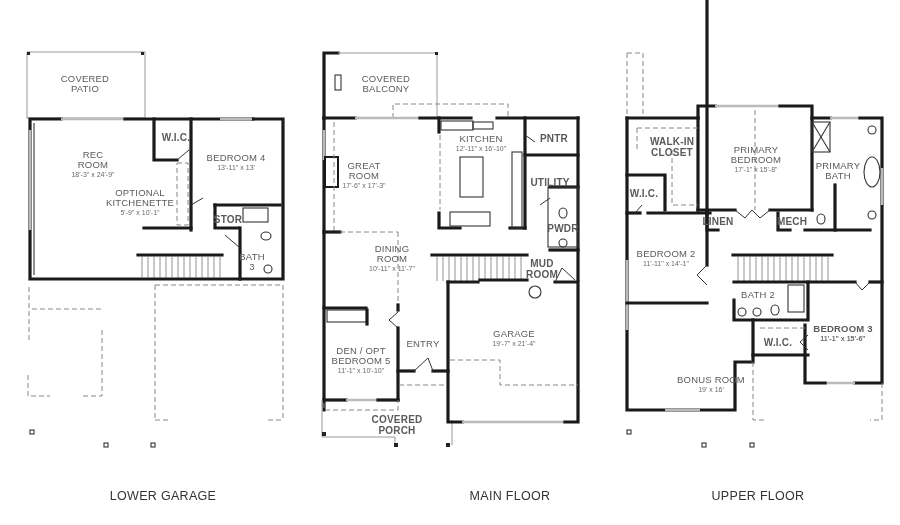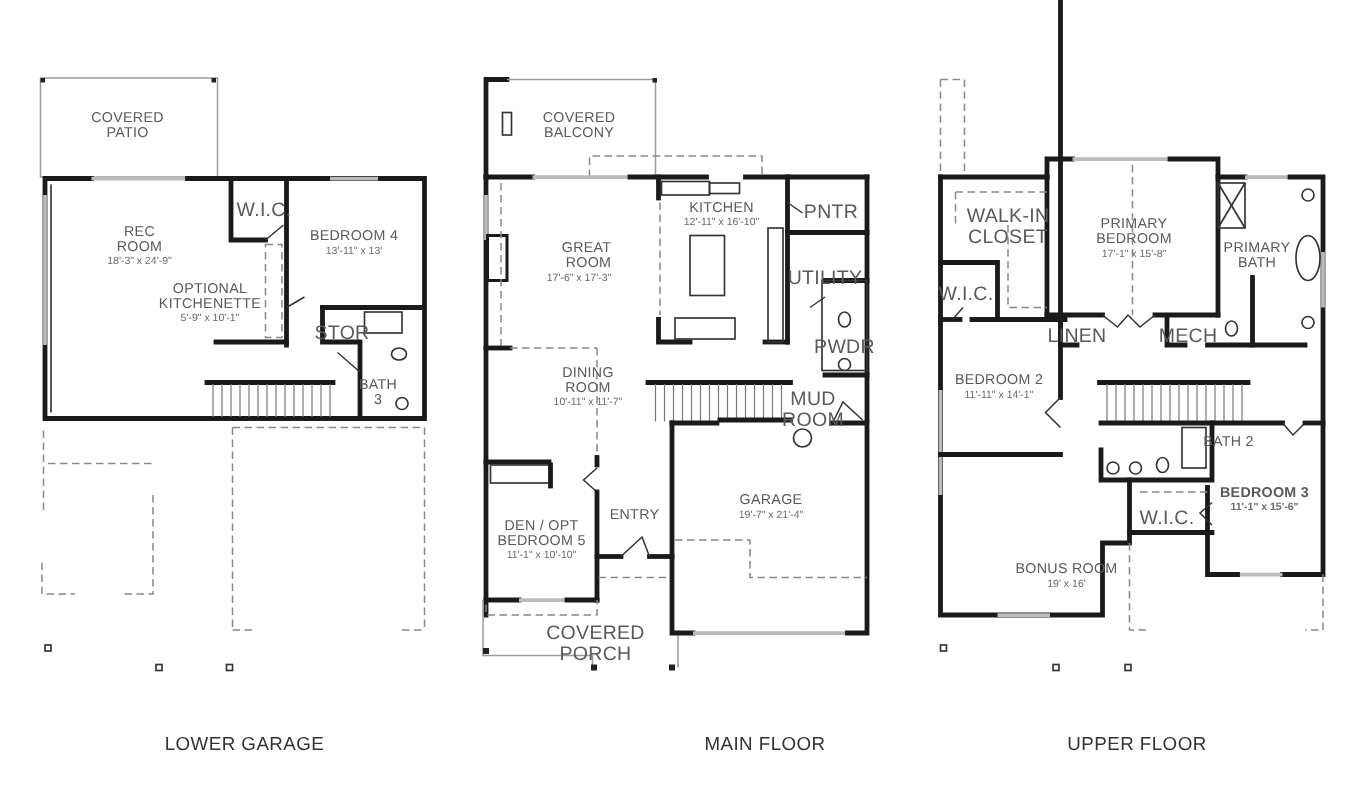--- a/index.html
+++ b/index.html
@@ -11,21 +11,21 @@
   .dash { stroke:#888; stroke-width:1; fill:none; stroke-dasharray:5 3; }
   .lite { stroke:#999; stroke-width:1; fill:none; }
   .win { stroke:#bbb; stroke-width:2.5; }
   .stair { stroke:#777; stroke-width:0.8; }
   .door { stroke:#333; stroke-width:1; fill:none; }
   .post { fill:#222; }
   .lbl { position:absolute; text-align:center; color:#5a5a5a; line-height:1.05;
          transform:translateX(-50%); white-space:nowrap; }
   .lbl .n { font-size:9.5px; letter-spacing:0.2px; display:block; }
   .lbl .d { font-size:7px; color:#6a6a6a; display:block; margin-top:1px; }
-  .lbl.sm .n { font-size:13px; }
+  .lbl.sm .n { font-size:10px;font-weight:bold; }
   .floor-title { position:absolute; top:489px; font-size:12.5px; color:#333;
                  transform:translateX(-50%); letter-spacing:0.3px; white-space:nowrap; }
 </style>
 </head>
 <body>
 
 <svg class="plan" width="900" height="525" viewBox="0 0 900 525">
 
   <g>
 
@@ -302,21 +302,21 @@
 </div>
 <div class="lbl" style="left:252px;top:252px;">
   <span class="n">BATH</span>
   <span class="n">3</span>
 </div>
 
 <div class="lbl" style="left:386px;top:74px;">
   <span class="n">COVERED</span>
   <span class="n">BALCONY</span>
 </div>
-<div class="lbl" style="left:386px;top:161px;text-align:right;">
+<div class="lbl" style="left:364px;top:161px;">
   <span class="n">GREAT</span>
   <span class="n">ROOM</span>
   <span class="d">17'-6" x 17'-3"</span>
 </div>
 <div class="lbl" style="left:481px;top:134px;">
   <span class="n">KITCHEN</span>
   <span class="d">12'-11" x 16'-10"</span>
 </div>
 <div class="lbl sm" style="left:554px;top:134px;">
   <span class="n">PNTR</span>
@@ -372,21 +372,21 @@
 <div class="lbl sm" style="left:718px;top:217px;">
   <span class="n">LINEN</span>
 </div>
 <div class="lbl sm" style="left:792px;top:217px;">
   <span class="n">MECH</span>
 </div>
 <div class="lbl" style="left:666px;top:249px;">
   <span class="n">BEDROOM 2</span>
   <span class="d">11'-11" x 14'-1"</span>
 </div>
-<div class="lbl" style="left:804px;top:290px;padding-left:30px;">
+<div class="lbl" style="left:743px;top:290px;padding-left:30px;">
   <span class="n">BATH 2</span>
 </div>
 <div class="lbl" style="left:711px;top:343px;margin-top:32px;">
   <span class="n">BONUS ROOM</span>
   <span class="d">19' x 16'</span>
 </div>
 <div class="lbl sm" style="left:778px;top:338px;">
   <span class="n">W.I.C.</span>
 </div>
 <div class="lbl" style="left:843px;top:324px;font-weight:bold;">

